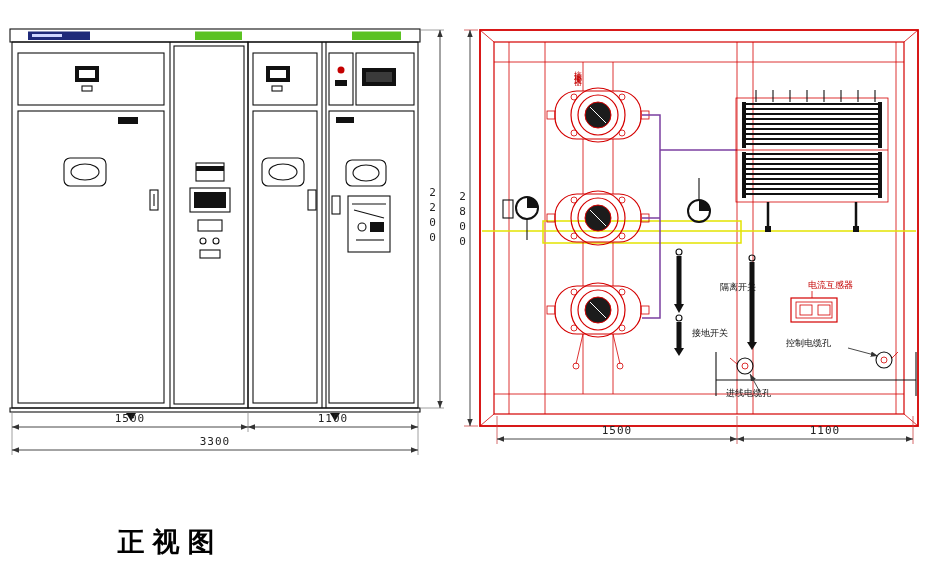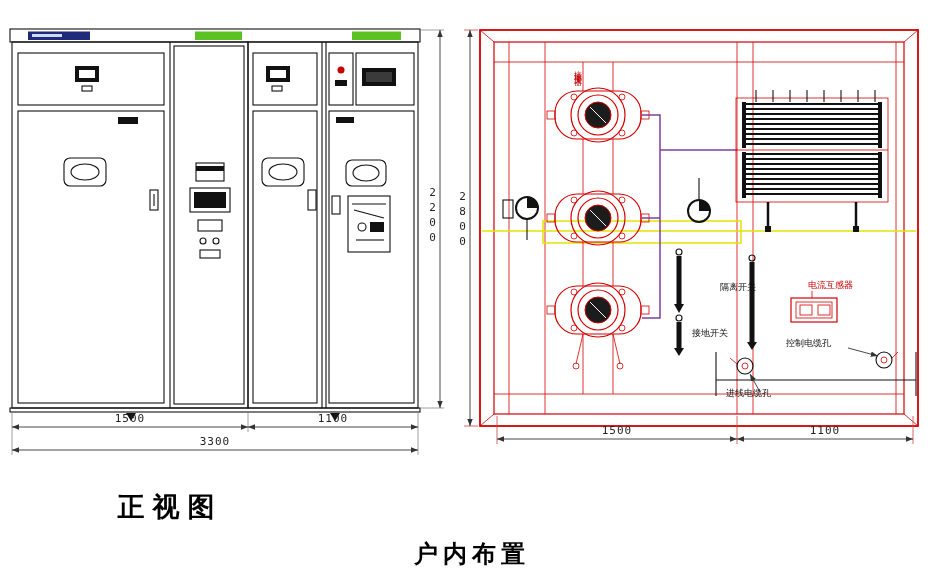--- a/index.html
+++ b/index.html
@@ -4,21 +4,21 @@
 <style>
   * { margin:0; padding:0; box-sizing:border-box; }
   html,body { width:944px; height:582px; background:#fff; font-family:"Liberation Sans", sans-serif; }
   .canvas { position:relative; width:944px; height:582px; background:#fff; overflow:hidden; }
   svg.draw { position:absolute; left:0; top:0; }
   .t { position:absolute; color:#1a1a1a; white-space:nowrap; line-height:1; }
   .dim { font-family:"DejaVu Sans Mono", monospace; font-size:11px; letter-spacing:1px; text-align:center; color:#222; }
   .vert { writing-mode:vertical-lr; text-orientation:upright; letter-spacing:2px; }
   .ann { font-size:9px; color:#111; }
   .red { color:#c40000;margin-left:24px; }
-  .view-label { font-size:27px; font-weight:700; font-family:"Liberation Serif", serif; letter-spacing:8px; text-align:center; color:#000; }
+  .view-label { font-size:27px; font-weight:700; font-family:"Liberation Serif", serif; letter-spacing:8px; text-align:center; color:#000;margin-top:35px; }
   .caption { font-size:24px; font-weight:700; font-family:"Liberation Serif", serif; letter-spacing:5px; text-align:center; color:#000; }
   .k { fill:none; stroke:#111; stroke-width:1.1; }   
   .kf { fill:#111; stroke:none; }
   .r { fill:none; stroke:#d40000; stroke-width:1.2; } 
   .rt { fill:none; stroke:#d40000; stroke-width:0.8; }
   .y { fill:none; stroke:#e3e300; stroke-width:1.5; }
   .p { fill:none; stroke:#7b3fa0; stroke-width:1.5; }
   .dl { stroke:#333; stroke-width:0.9; fill:none; }   
   .ext { stroke:#888; stroke-width:0.8; }
   .extr { stroke:#c44; stroke-width:0.8; }
@@ -317,15 +317,14 @@
 <div class="t dim vert" style="left:457px; top:190px;">2800</div>
 
 <div class="t ann red vert" style="left:549px; top:64px; font-size:8px;">接地变压器</div>
 <div class="t ann red" style="left:784px; top:281px;">电流互感器</div>
 <div class="t ann" style="left:692px; top:283px;margin-left:28px;">隔离开关</div>
 <div class="t ann" style="left:692px; top:329px;">接地开关</div>
 <div class="t ann" style="left:786px; top:339px;">控制电缆孔</div>
 <div class="t ann" style="left:726px; top:389px;">进线电缆孔</div>
 
 <div class="t view-label" style="left:100px; top:494px; width:140px;">正视图</div>
-<div class="t caption" style="left:372px; top:542px; width:200px;">户内布置</div>
 
 </div>
 
 </body></html>

